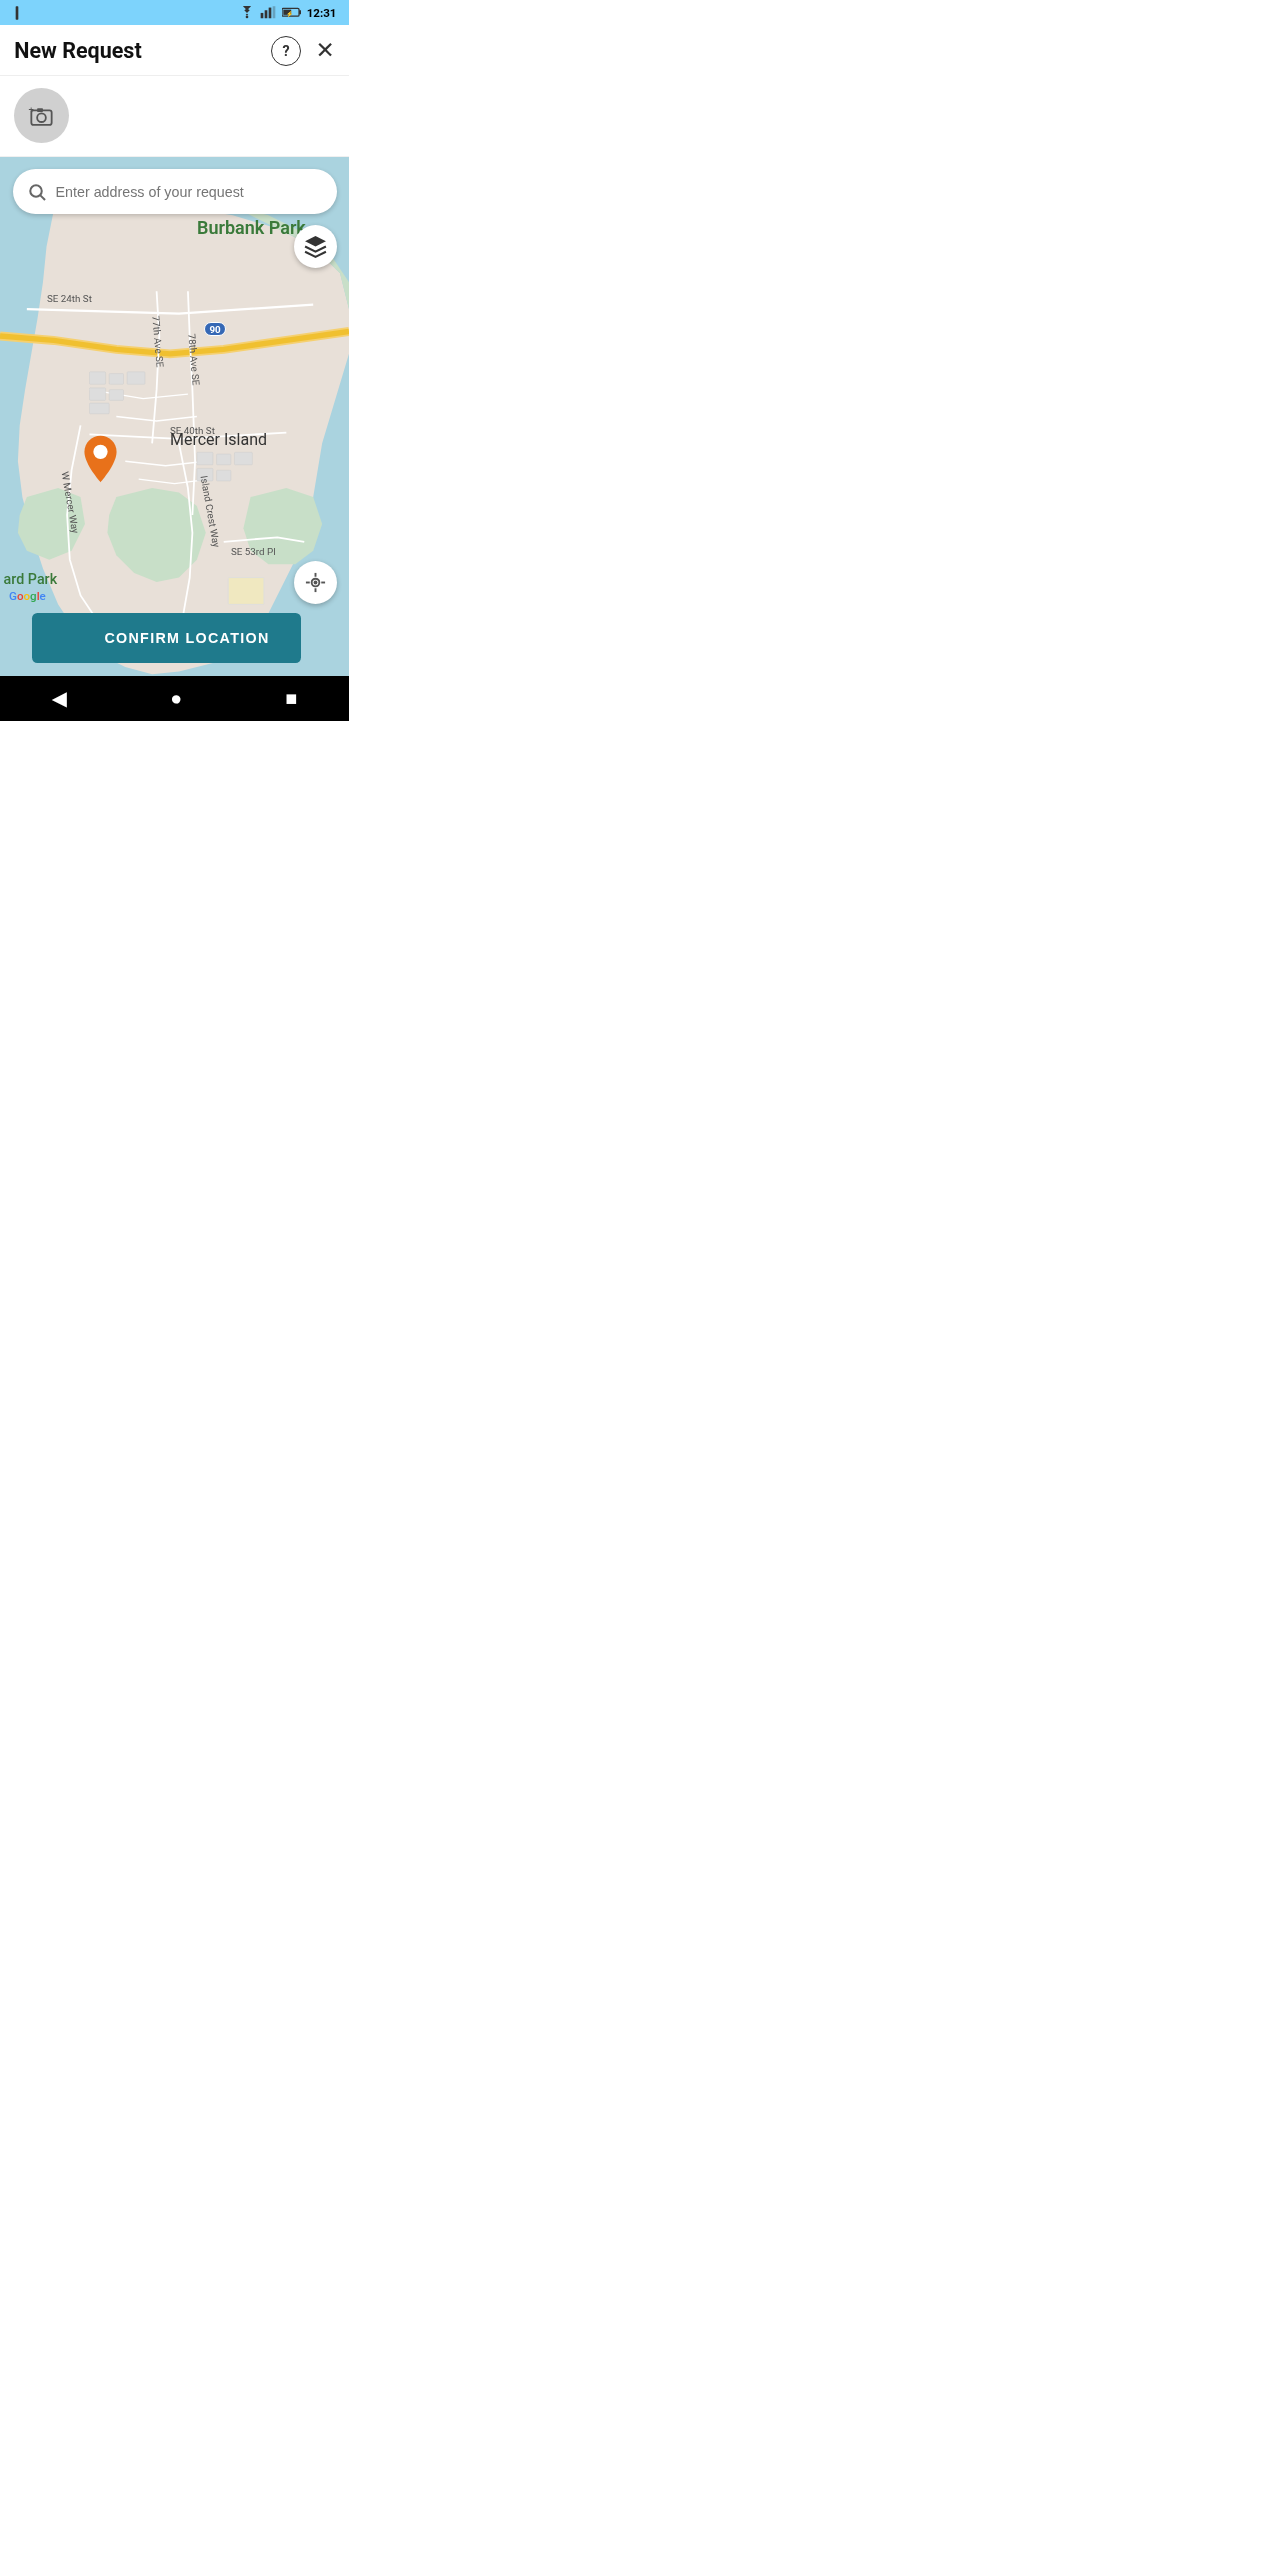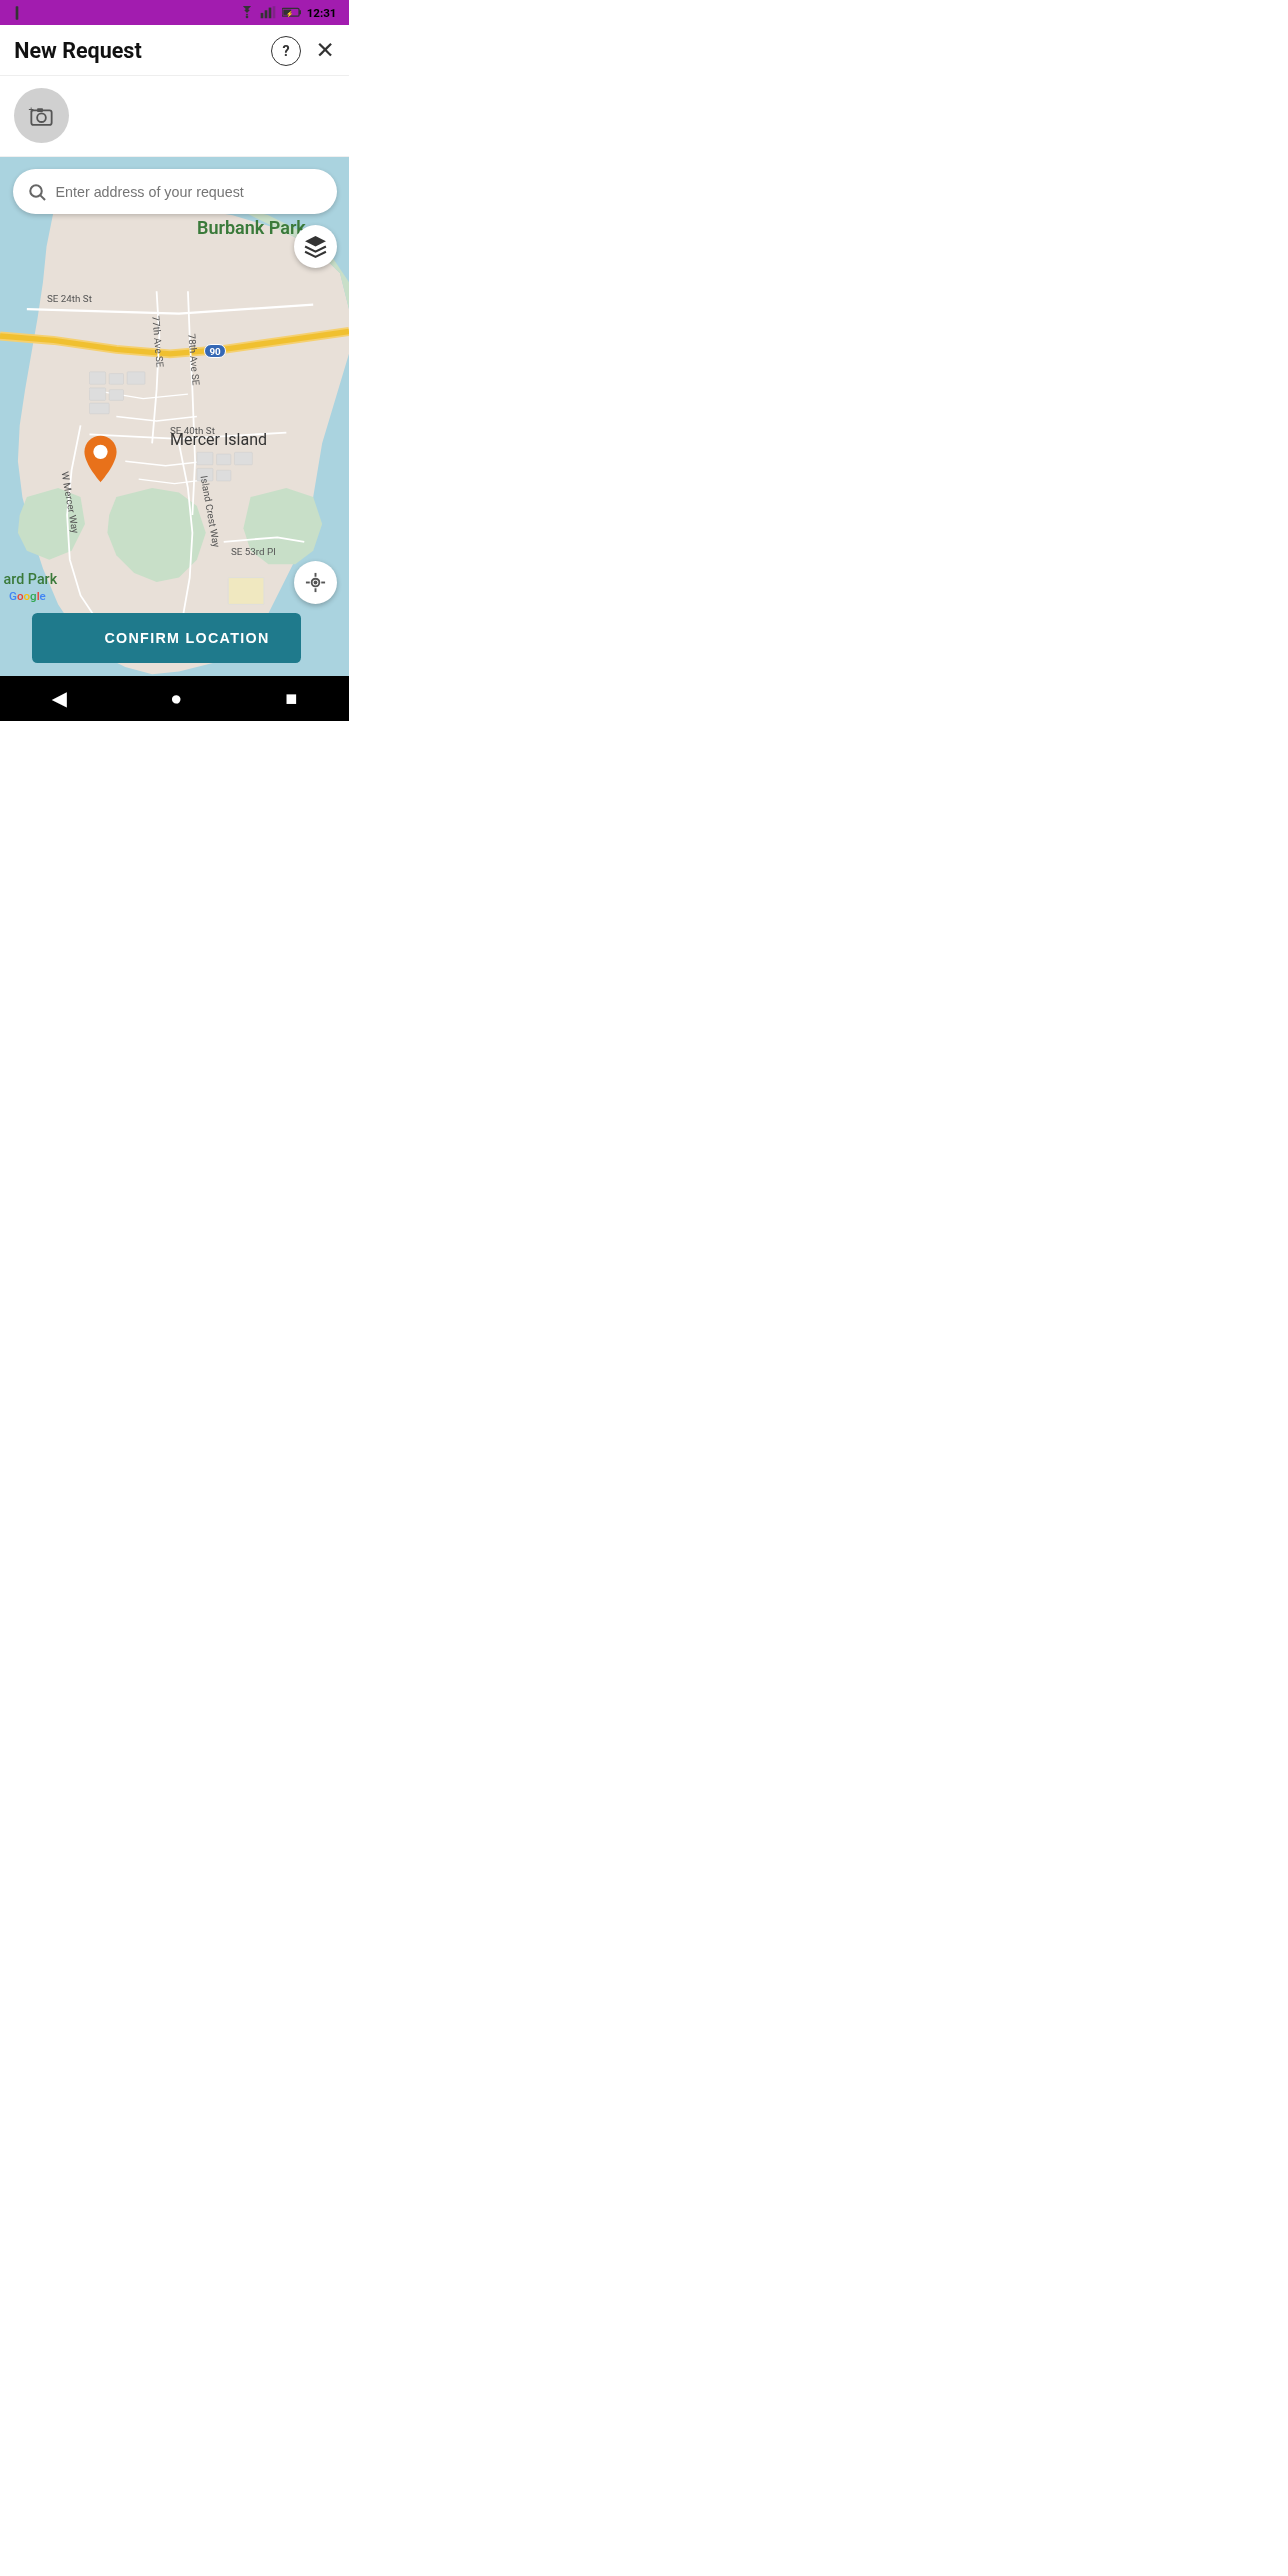--- a/index.html
+++ b/index.html
@@ -9,21 +9,21 @@
       width: 349px;
       min-height: 755px;
       font-family: 'Roboto', Arial, sans-serif;
       background: #fff;
       overflow-x: hidden;
       position: relative;
     }
 
     
     .status-bar {
-      background: #a21caf;
+      background: #7dd3fc;
       height: 25px;
       display: flex;
       align-items: center;
       justify-content: space-between;
       padding: 0 12.5px;
       font-size: 11.6px;
       font-weight: 600;
     }
 
     .status-left {
@@ -278,21 +278,20 @@
 
     .highway-badge {
       position: absolute;
       background: #3568b5;
       color: white;
       font-size: 9.8px;
       font-weight: 700;
       border-radius: 7px;
       padding: 0.9px 4.5px;
       border: 1.8px solid #fff;
-      margin-top: 22px;
     }
   </style>
 </head>
 <body>
 
 <div class="status-bar">
   <div class="status-left">
     <svg width="16" height="16" viewBox="0 0 24 24" fill="#333">
       <rect x="4" y="2" width="4" height="20" rx="1"></rect>
     </svg>

